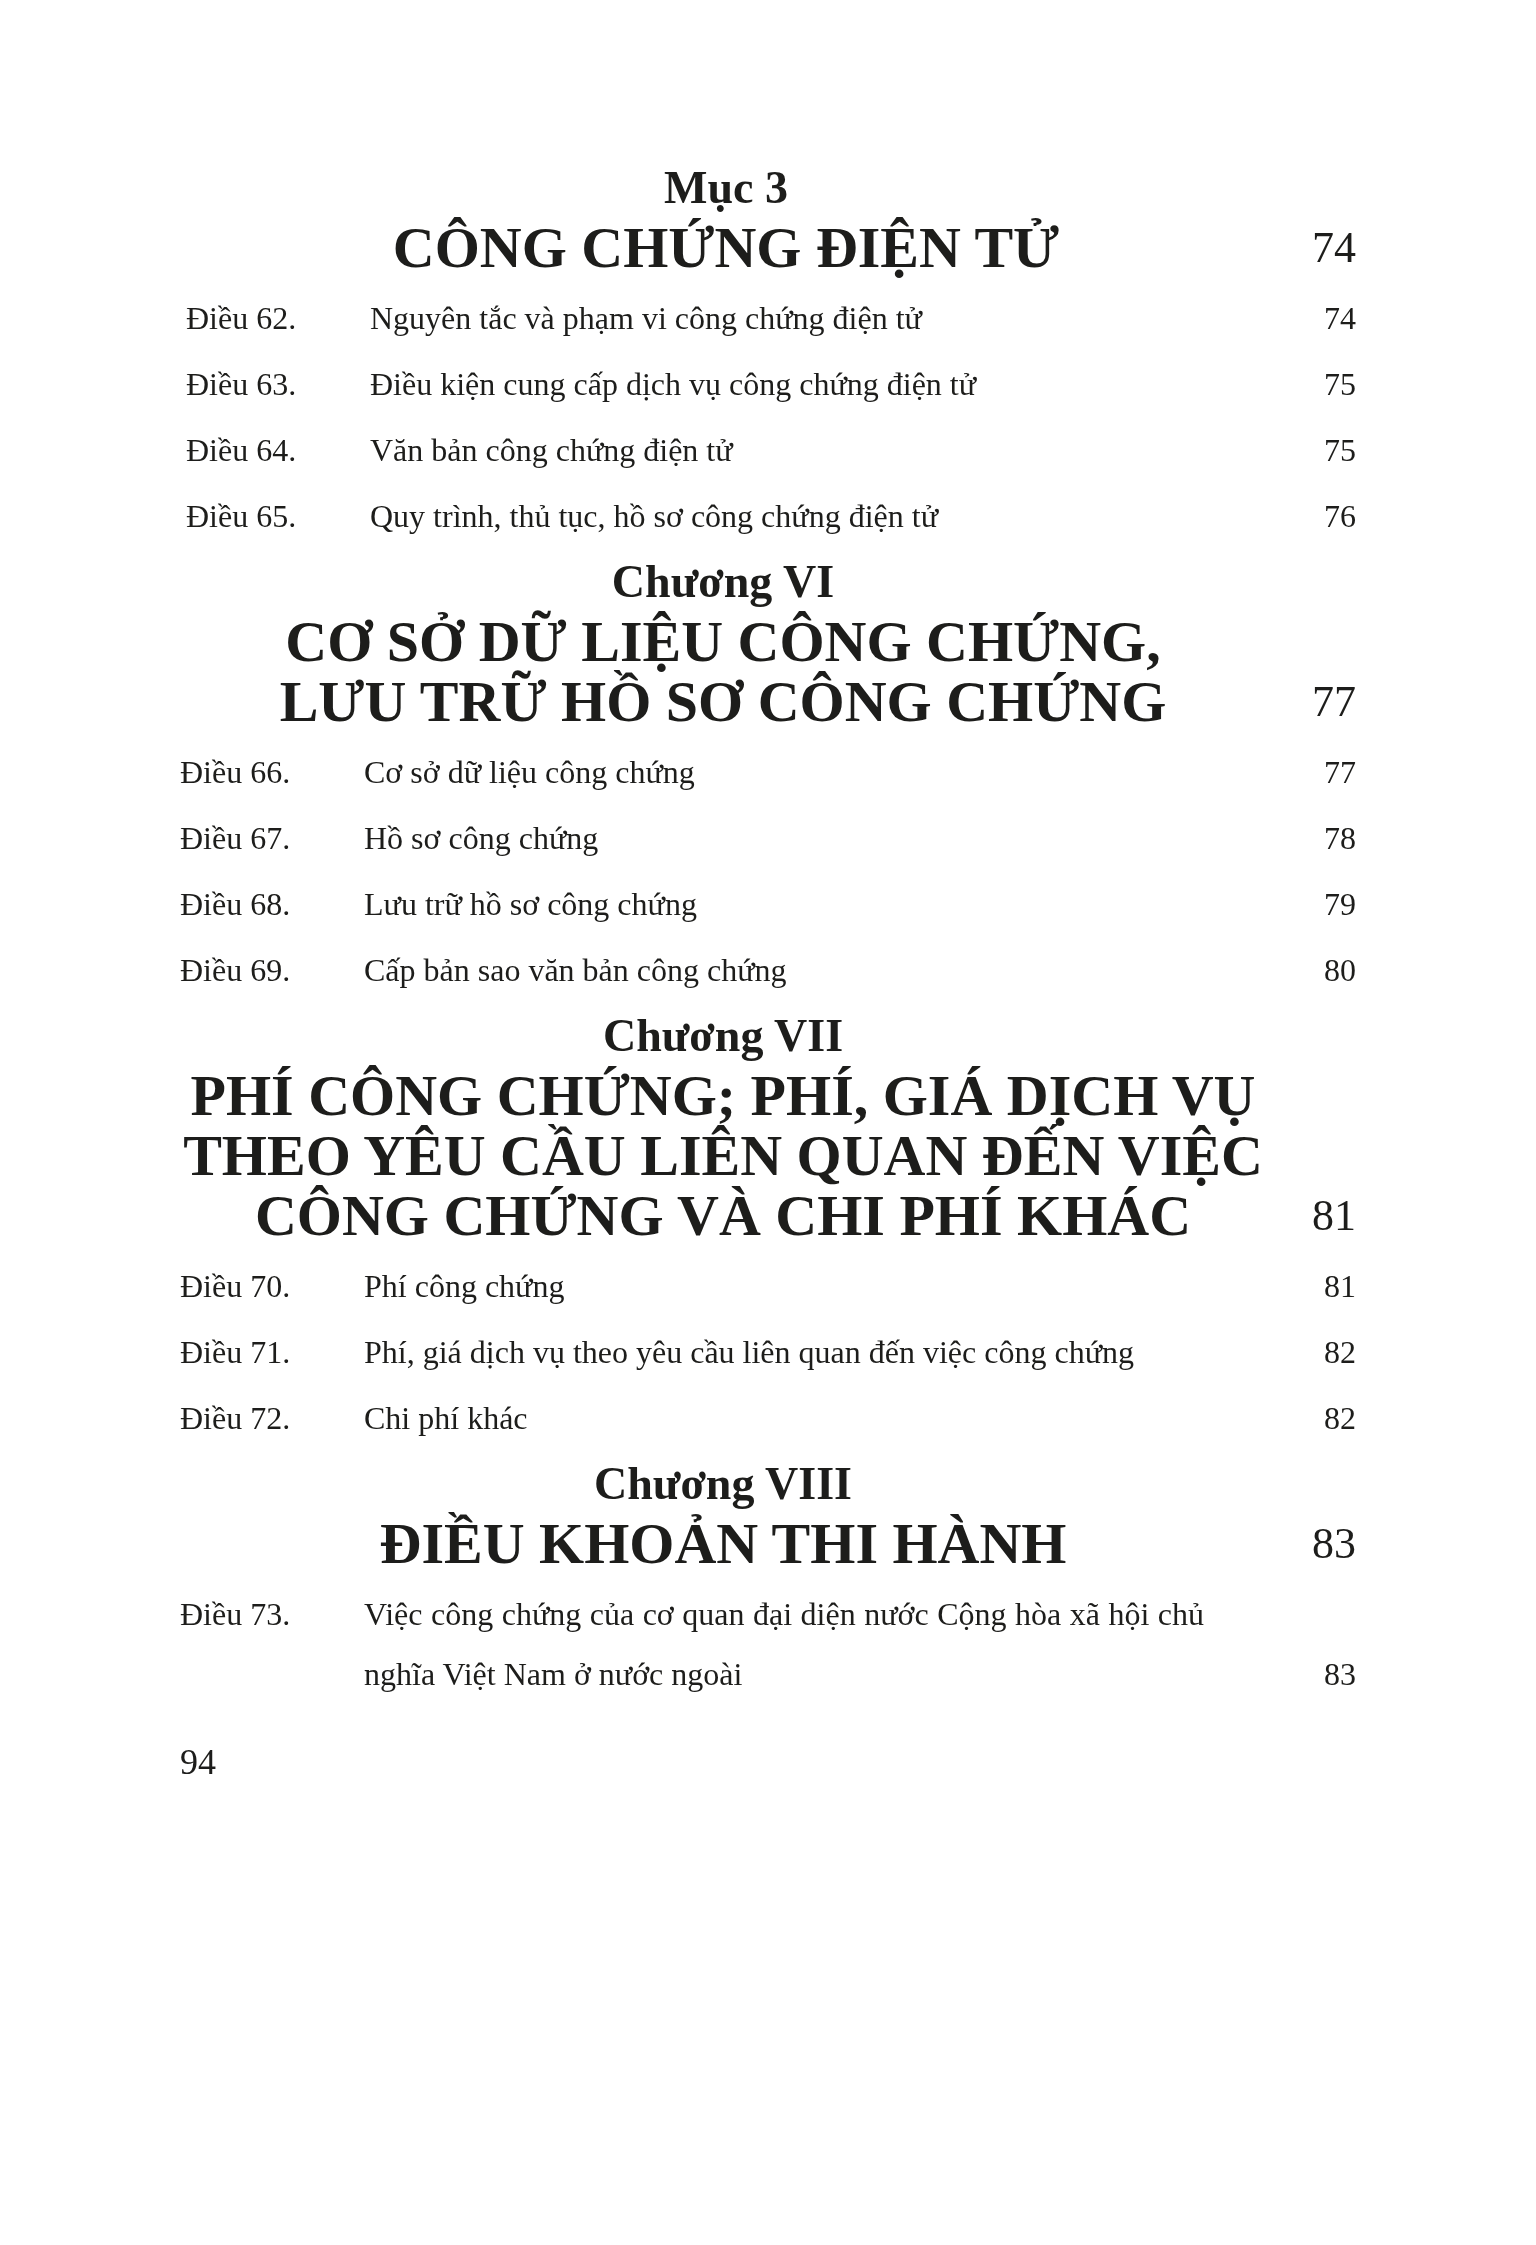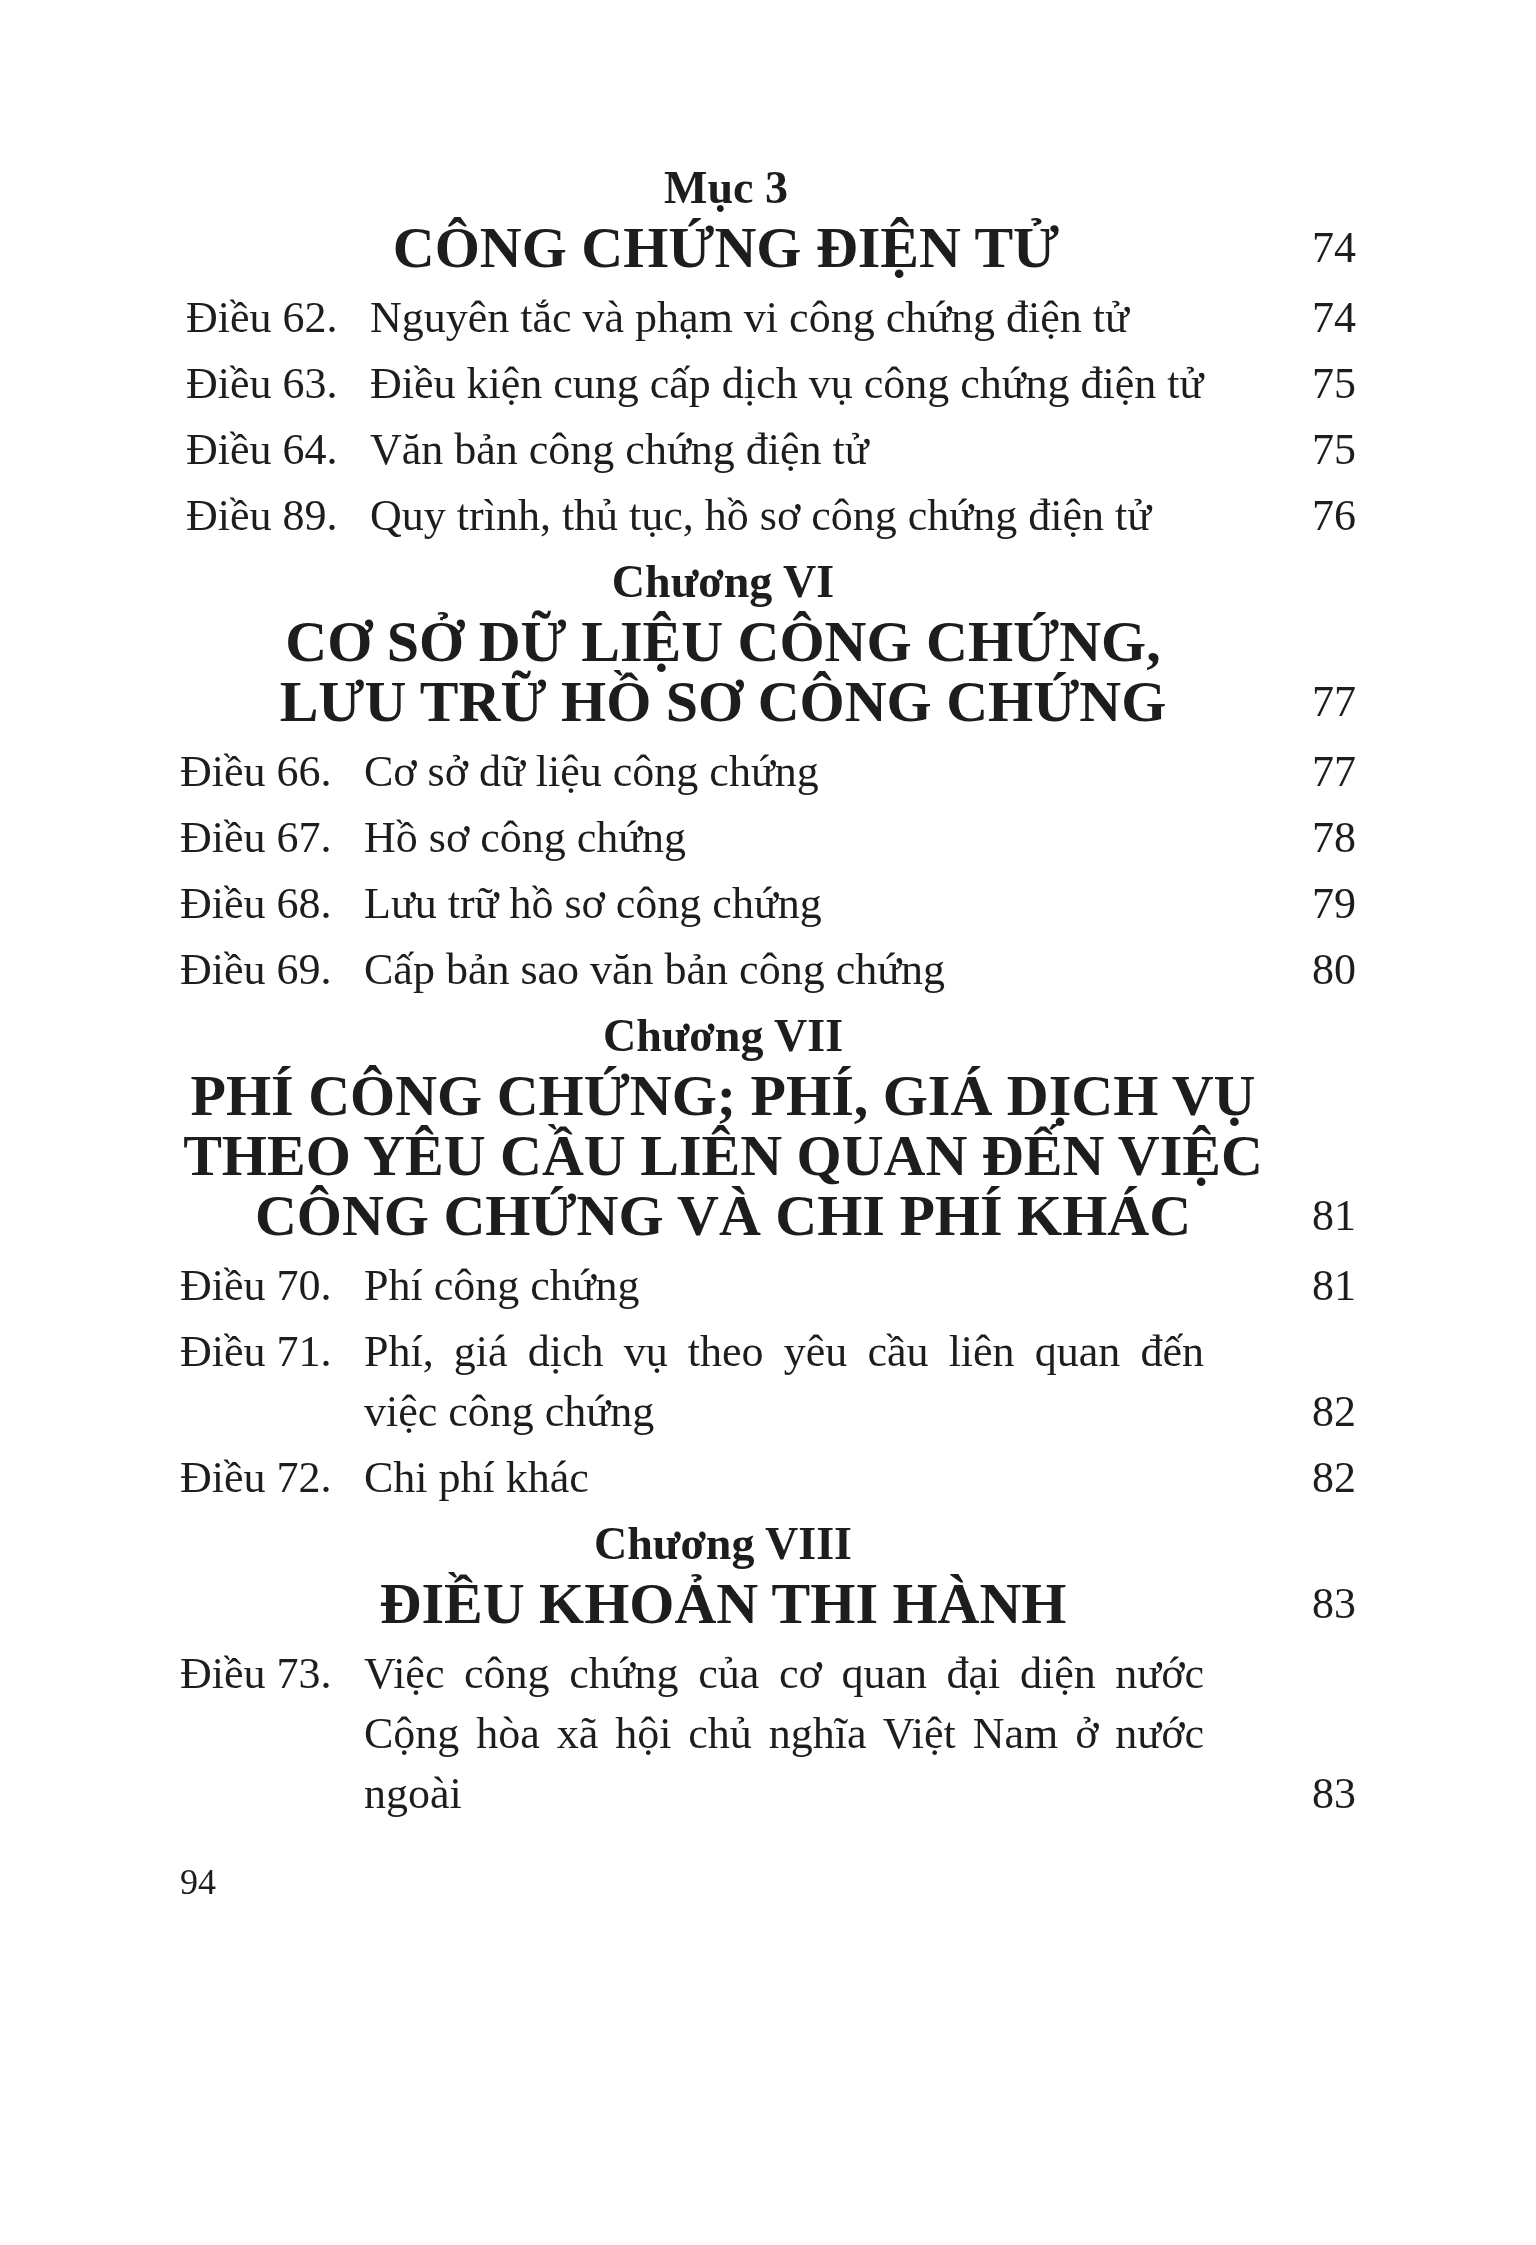--- a/index.html
+++ b/index.html
@@ -40,21 +40,21 @@
     right: 0;
     bottom: 0;
     width: 76px;
     text-align: right;
     font-size: 44px;
     line-height: 60px;
     font-weight: normal;
   }
   .entry {
     display: flex;
-    font-size: 44px;
+    font-size: 32px;
     line-height: 60px;
     margin-bottom: 6px;
   }
   .entry-label { flex: 0 0 184px; align-self: flex-start; }
   .entry-title { flex: 1 1 auto; text-align: justify; padding-right: 80px; }
   .entry-page { flex: 0 0 72px; text-align: right; align-self: flex-end; }
   .footer-page {
     margin-top: 28px;
     font-size: 36px;
     line-height: 60px;
@@ -83,21 +83,21 @@
         <span class="entry-label">Điều 63.</span>
         <span class="entry-title">Điều kiện cung cấp dịch vụ công chứng điện tử</span>
         <span class="entry-page">75</span>
       </div>
       <div class="entry">
         <span class="entry-label">Điều 64.</span>
         <span class="entry-title">Văn bản công chứng điện tử</span>
         <span class="entry-page">75</span>
       </div>
       <div class="entry">
-        <span class="entry-label">Điều 89.</span>
+        <span class="entry-label">Điều 65.</span>
         <span class="entry-title">Quy trình, thủ tục, hồ sơ công chứng điện tử</span>
         <span class="entry-page">76</span>
       </div>
     </div>
   </section>
 
   <section class="toc-section">
     <div class="kicker">Chương VI</div>
     <div class="section-heading">
       <div class="heading-lines">

